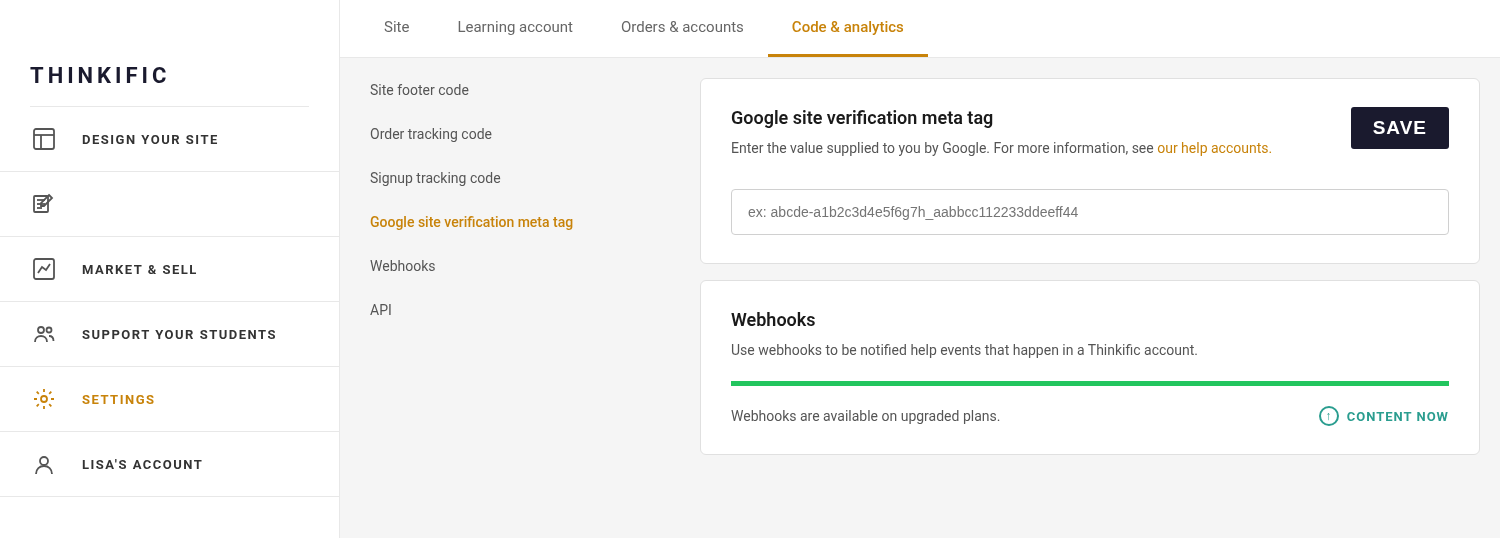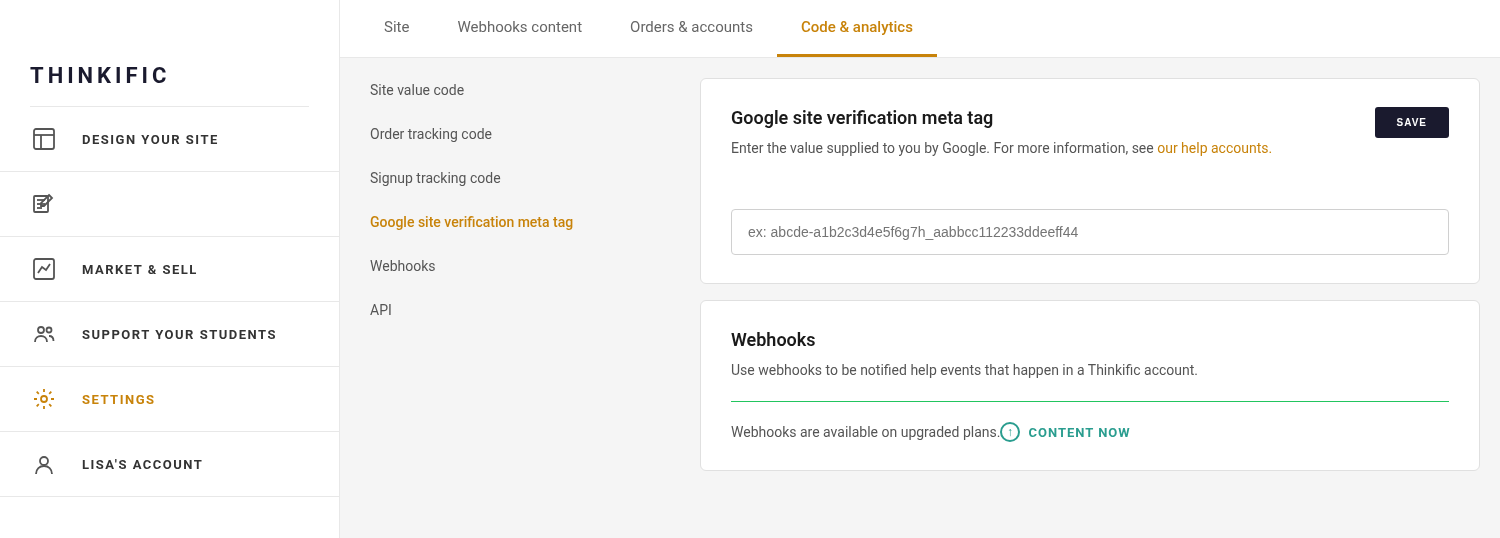--- a/index.html
+++ b/index.html
@@ -152,46 +152,45 @@
       display: flex;
       justify-content: space-between;
       align-items: flex-start;
       margin-bottom: 10px;
     }
     .save-btn {
       background: #1a1a2e;
       color: #fff;
       border: none;
       padding: 10px 22px;
-      font-size: 10px;
+      font-size: 19px;
       font-weight: 700;
       letter-spacing: 1px;
       cursor: pointer;
       border-radius: 3px;
     }
     .meta-input {
       width: 100%;
       border: 1px solid #d0d0d0;
       border-radius: 4px;
       padding: 14px 16px;
       font-size: 14px;
       color: #ec4899;
       outline: none;
       background: #fff;
-      margin-top: 20px;
     }
 
     
     .webhooks-footer {
       display: flex;
       align-items: center;
-      justify-content: flex-start;
+      justify-content: space-between;
       margin-top: 20px;
       padding-top: 20px;
-      border-top: 1px solid #22c55e;
+      border-top: 5px solid #22c55e;
     }
     .upgrade-text {
       font-size: 14px;
       color: #555;
     }
     .upgrade-link {
       display: flex;
       align-items: center;
       gap: 8px;
       color: #2a9d8f;
@@ -285,29 +284,29 @@
       </svg>
     </div>
     <span class="sidebar-label">LISA'S ACCOUNT</span>
   </div>
 </div>
 
 <div class="main">
 
   <div class="tabs-bar">
     <div class="tab">Site</div>
-    <div class="tab">Webhooks content</div>
+    <div class="tab">Learning account</div>
     <div class="tab">Orders &amp; accounts</div>
     <div class="tab active">Code &amp; analytics</div>
   </div>
 
   <div class="content-area">
 
     <div class="sub-sidebar">
-      <div class="sub-item">Site value code</div>
+      <div class="sub-item">Site footer code</div>
       <div class="sub-item">Order tracking code</div>
       <div class="sub-item">Signup tracking code</div>
       <div class="sub-item active">Google site verification meta tag</div>
       <div class="sub-item">Webhooks</div>
       <div class="sub-item">API</div>
     </div>
 
     <div class="right-panel">
 
       <div class="card">

